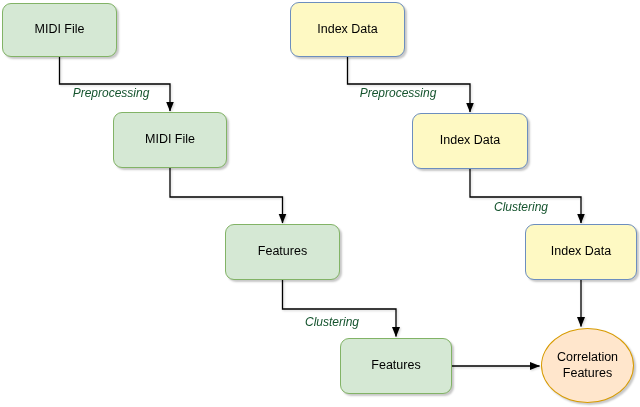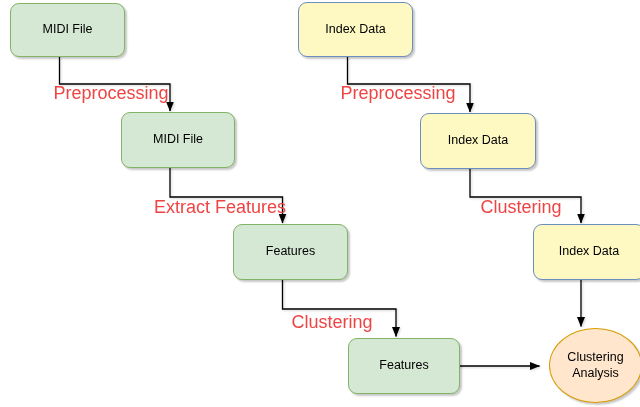--- a/index.html
+++ b/index.html
@@ -20,42 +20,42 @@
   .node {
     position: absolute;
     display: flex;
     align-items: center;
     justify-content: center;
     text-align: center;
     font-size: 12.5px;
     color: #000000;
     box-sizing: border-box;
     line-height: 1.25;
-    margin-left: 8px;
   }
   .node.rect {
     border-radius: 9px;
     border: 1.6px solid;
     box-shadow: 2px 2px 2px rgba(0,0,0,0.22);
   }
   .node.ellipse {
     border-radius: 50%;
     border: 1.6px solid;
     box-shadow: 2px 2px 2px rgba(0,0,0,0.22);
     padding: 4px;
   }
   .node.green  { background: #d5e8d4; border-color: #82b366; }
   .node.blue   { background: #fef9c3; border-color: #6c8ebf; }
   .node.orange { background: #ffe6cc; border-color: #d79b00; }
   .edge-label {
     position: absolute;
     transform: translate(-50%, -50%);
-    font-size: 18px;
-    color: #ef4444;
+    font-size: 12px;
+    color: #14532d;
     white-space: nowrap;
+    font-style: italic;
   }
 </style>
 </head>
 <body>
 
 <div class="canvas">
 
   <svg class="edges-svg" viewBox="0 0 640 407" xmlns="http://www.w3.org/2000/svg">
     <defs>
       <marker id="arrow" viewBox="0 0 10 10" refX="9.5" refY="5" markerWidth="10" markerHeight="10" orient="auto" markerUnits="userSpaceOnUse">
@@ -80,25 +80,24 @@
   <div class="node rect green" style="left:225px; top:224px; width:115px; height:56px;">Features</div>
 
   <div class="node rect green" style="left:340px; top:338px; width:112px; height:56px;">Features</div>
 
   <div class="node rect blue" style="left:290px; top:2px; width:115px; height:55px;">Index Data</div>
 
   <div class="node rect blue" style="left:412px; top:113px; width:116px; height:56px;">Index Data</div>
 
   <div class="node rect blue" style="left:525px; top:224px; width:112px; height:56px;">Index Data</div>
 
-  <div class="node ellipse orange" style="left:541px; top:328px; width:93px; height:75px;">Clustering Analysis</div>
+  <div class="node ellipse orange" style="left:541px; top:328px; width:93px; height:75px;">Correlation Features</div>
 
   <div class="edge-label" style="left:111px; top:93px;">Preprocessing</div>
 
-  <div class="edge-label" style="left:220px; top:207px;">Extract Features</div>
 
   <div class="edge-label" style="left:332px; top:322px;">Clustering</div>
 
   <div class="edge-label" style="left:398px; top:93px;">Preprocessing</div>
 
   <div class="edge-label" style="left:521px; top:207px;">Clustering</div>
 
 </div>
 
 </body></html>

